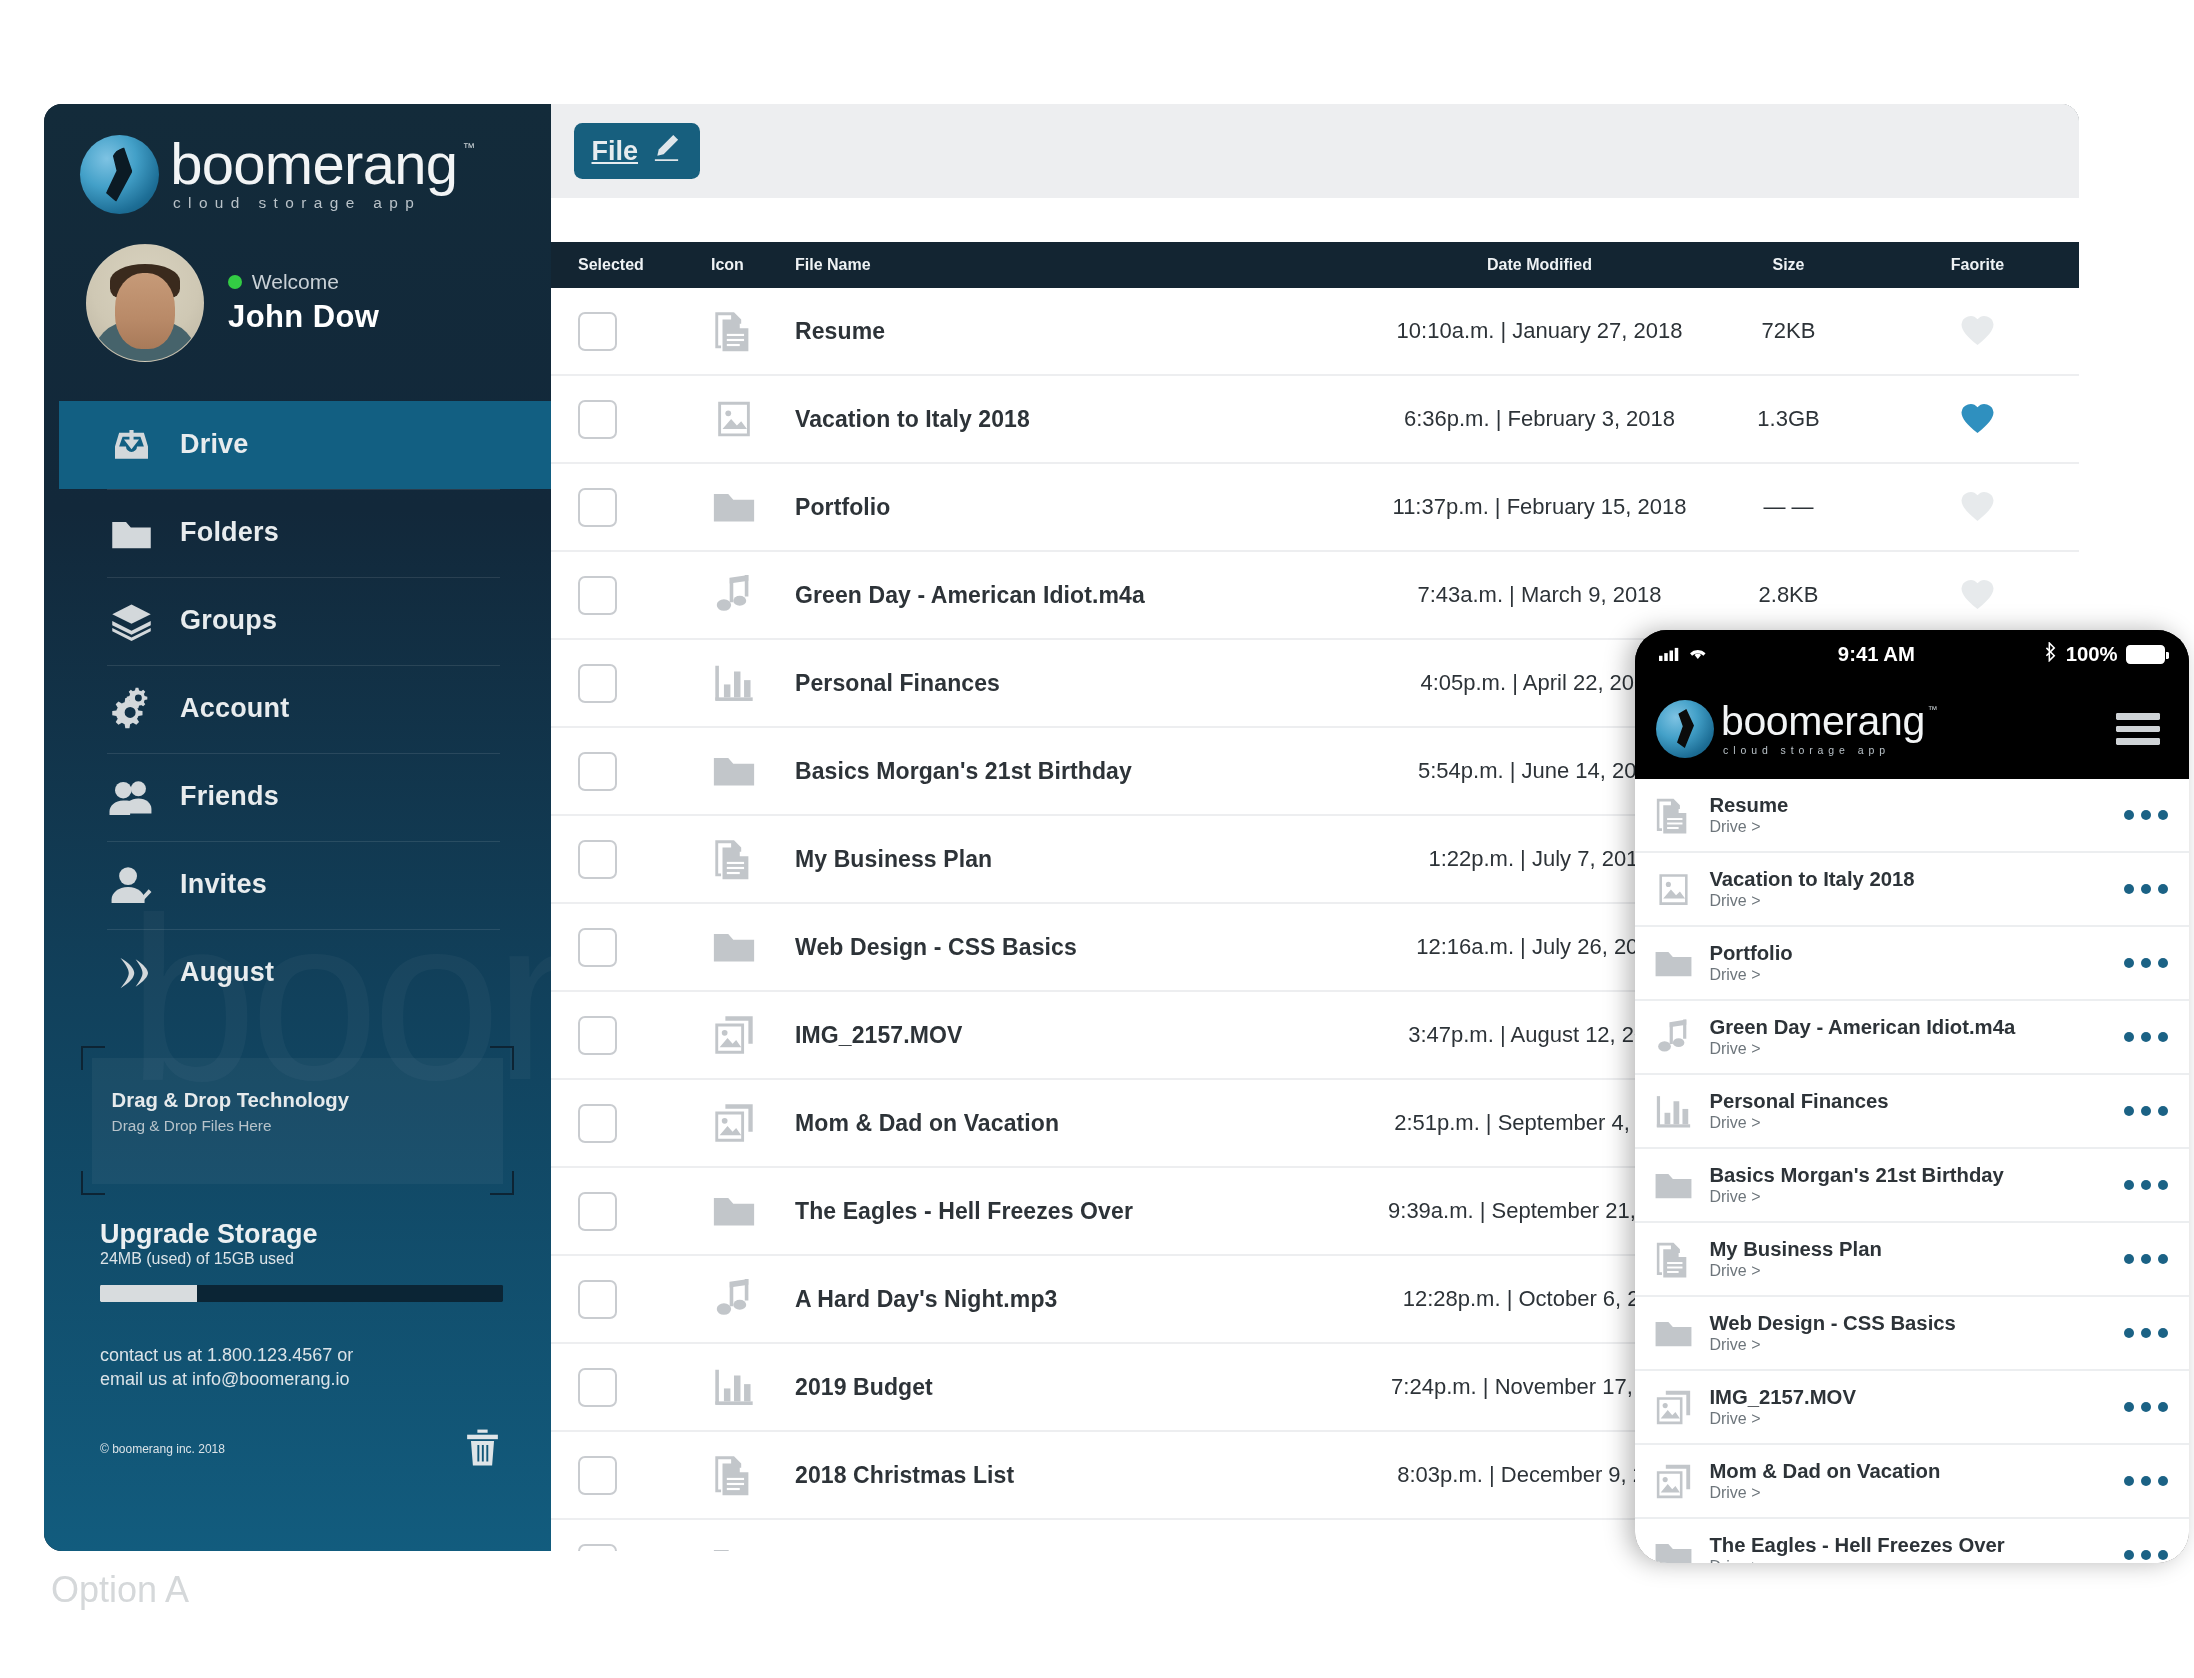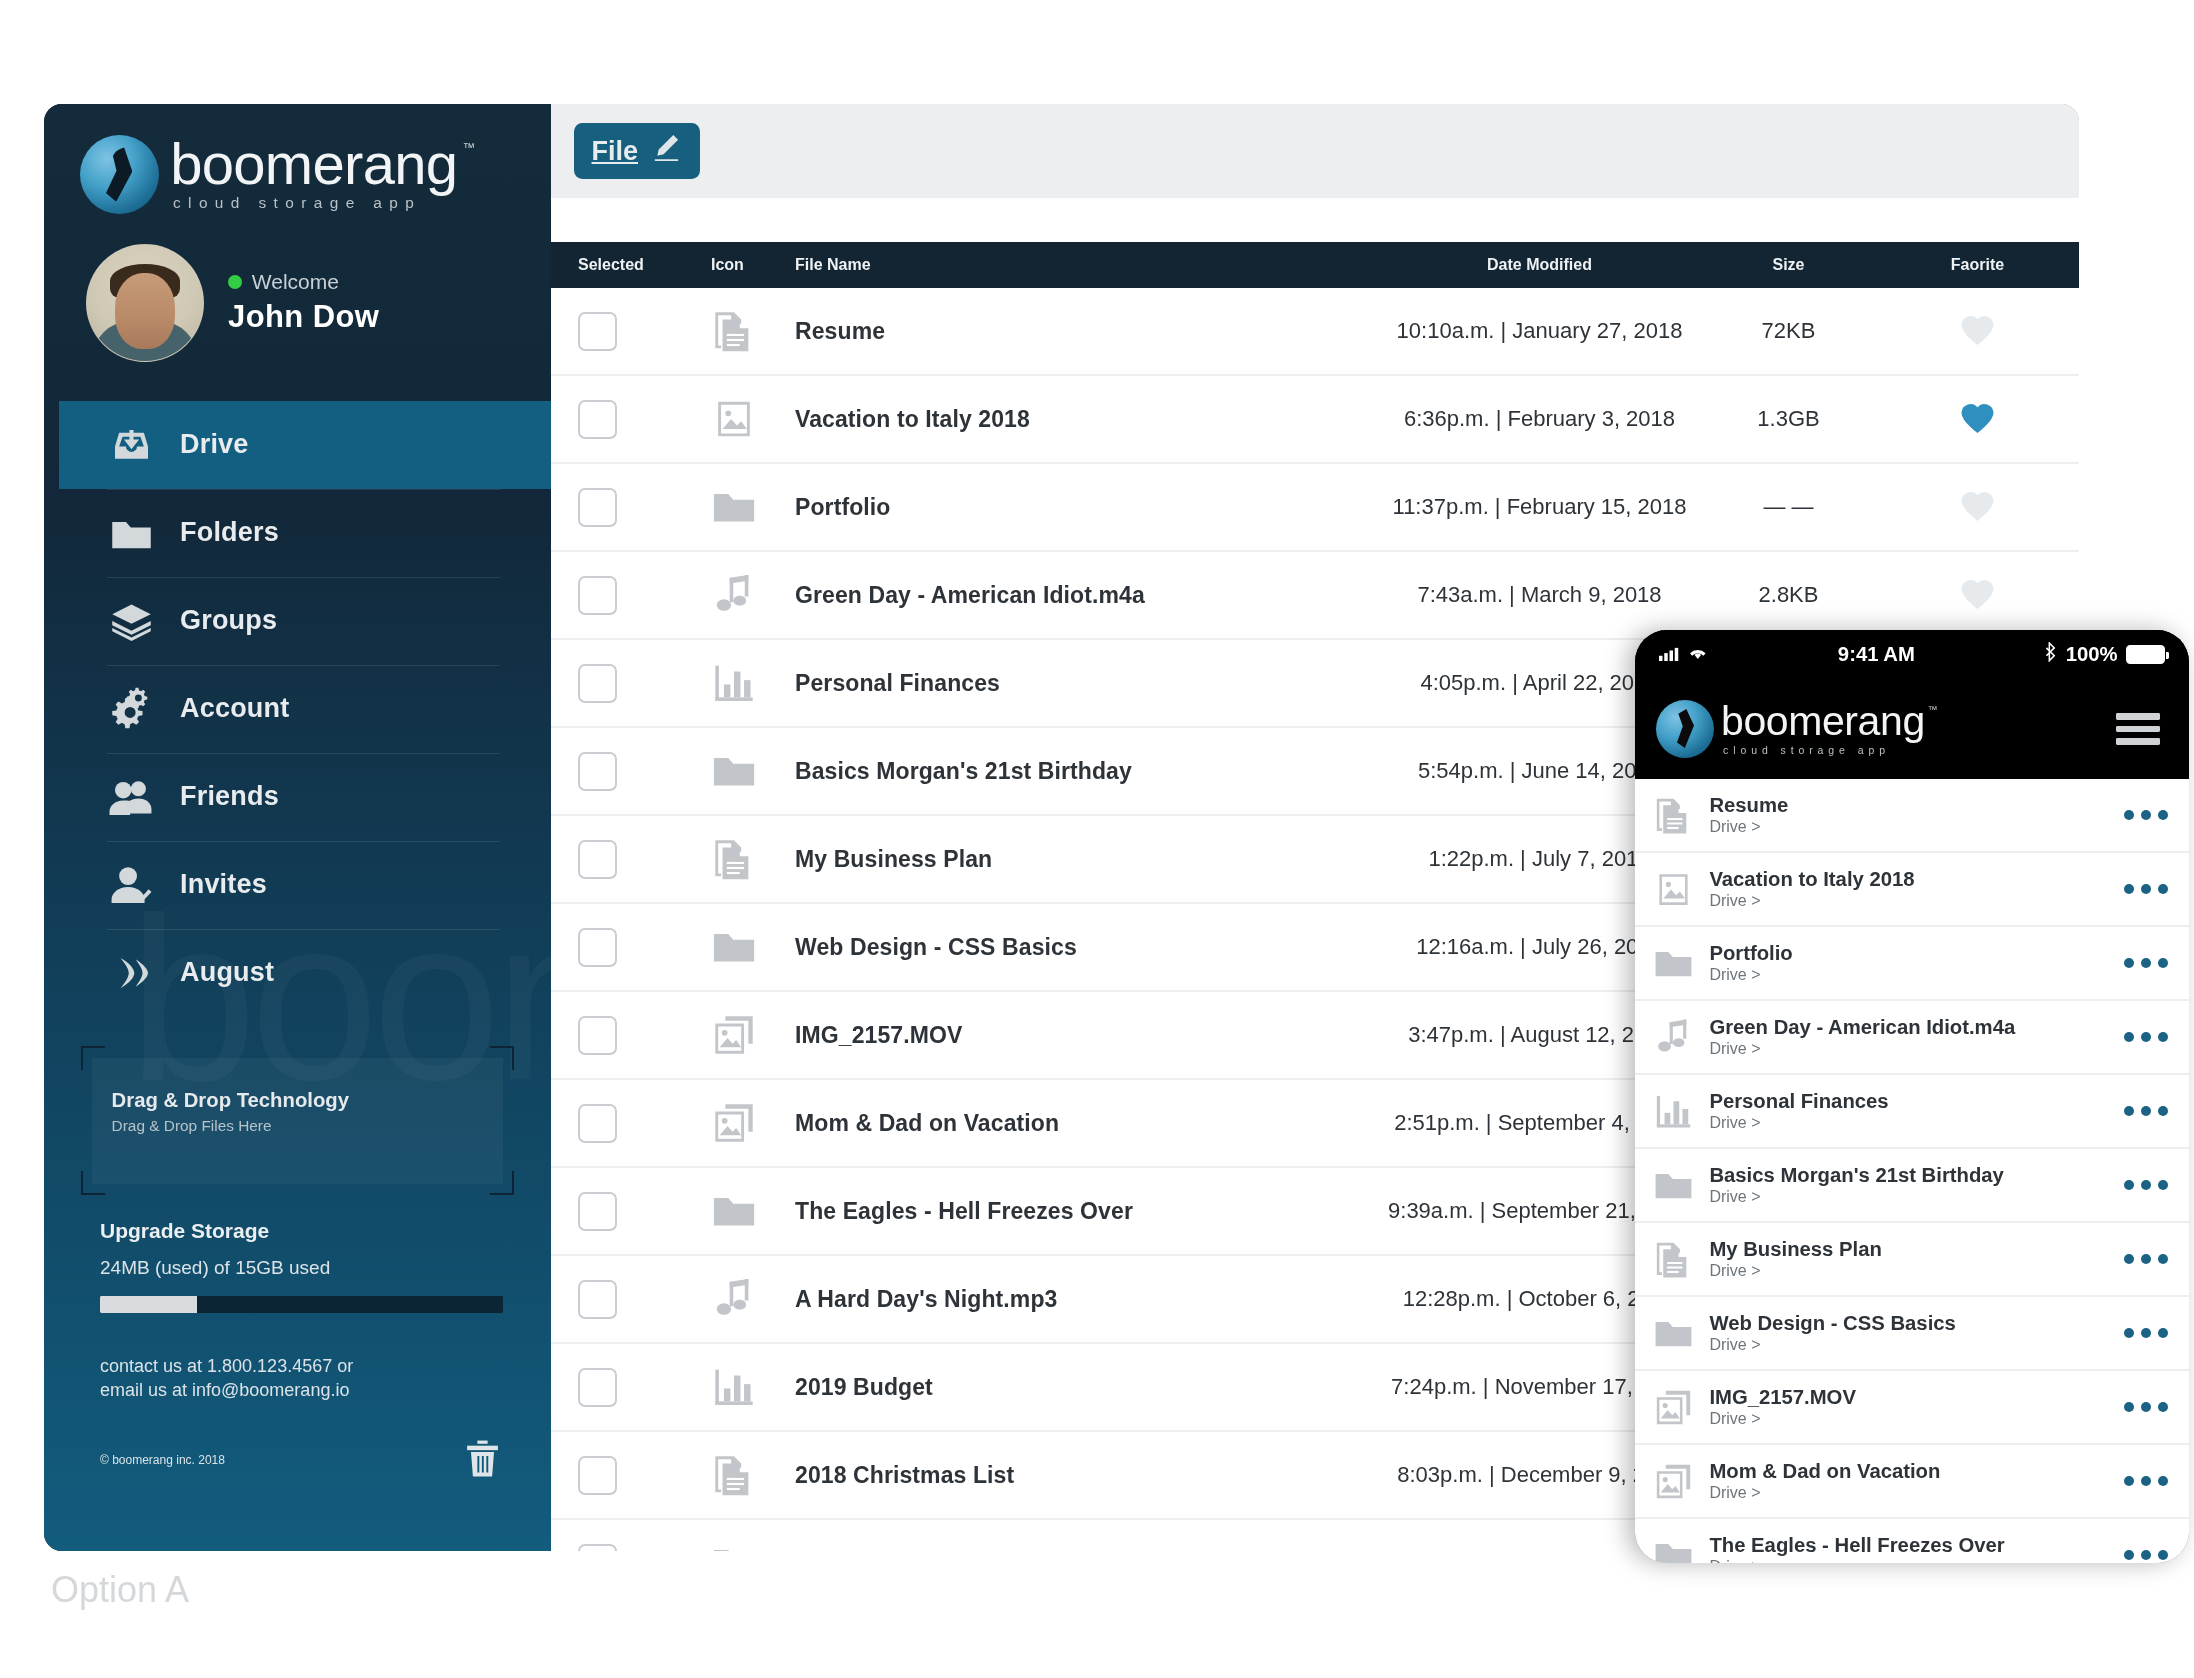--- a/index.html
+++ b/index.html
@@ -168,22 +168,22 @@
   .corner { position: absolute; width: 24px; height: 24px; border: 2.8px solid #0d2434; }
   .corner.tl { left: -11.2px; top: -11.2px; border-right: 0; border-bottom: 0; }
   .corner.tr { right: -11.2px; top: -11.2px; border-left: 0; border-bottom: 0; }
   .corner.bl { left: -11.2px; bottom: -11.2px; border-right: 0; border-top: 0; }
   .corner.br { right: -11.2px; bottom: -11.2px; border-left: 0; border-top: 0; }
   #dd-title { font-size: 20.3px; font-weight: 700; color: #e6eaec; }
   #dd-sub { font-size: 15.4px; color: #b7c3ca; margin-top: 5.6px; }
 
   
   #storage { position: relative; z-index: 2; margin: 35px 48px 0 56px; }
-  #storage-title { font-size: 21px; font-weight: 700; color: #ecf0f2; }
-  #storage-sub { font-size: 19px; color: #dde4e8; margin-top: 14px; }
+  #storage-title { font-size: 27px; font-weight: 700; color: #ecf0f2; }
+  #storage-sub { font-size: 16px; color: #dde4e8; margin-top: 0; }
   #storage-bar {
     margin-top: 17px; height: 17px; width: 100%;
     background: #0b2535; border-radius: 1.4px; overflow: hidden;
   }
   #storage-fill { height: 100%; background: #d8dcde; width: 24%; }
 
   
   #contact { position: relative; z-index: 2; margin: 41px 48px 0 56px; }
   .contact-line { font-size: 18px; color: #dbe3e8; line-height: 1.35; }
   #copyright-row {

